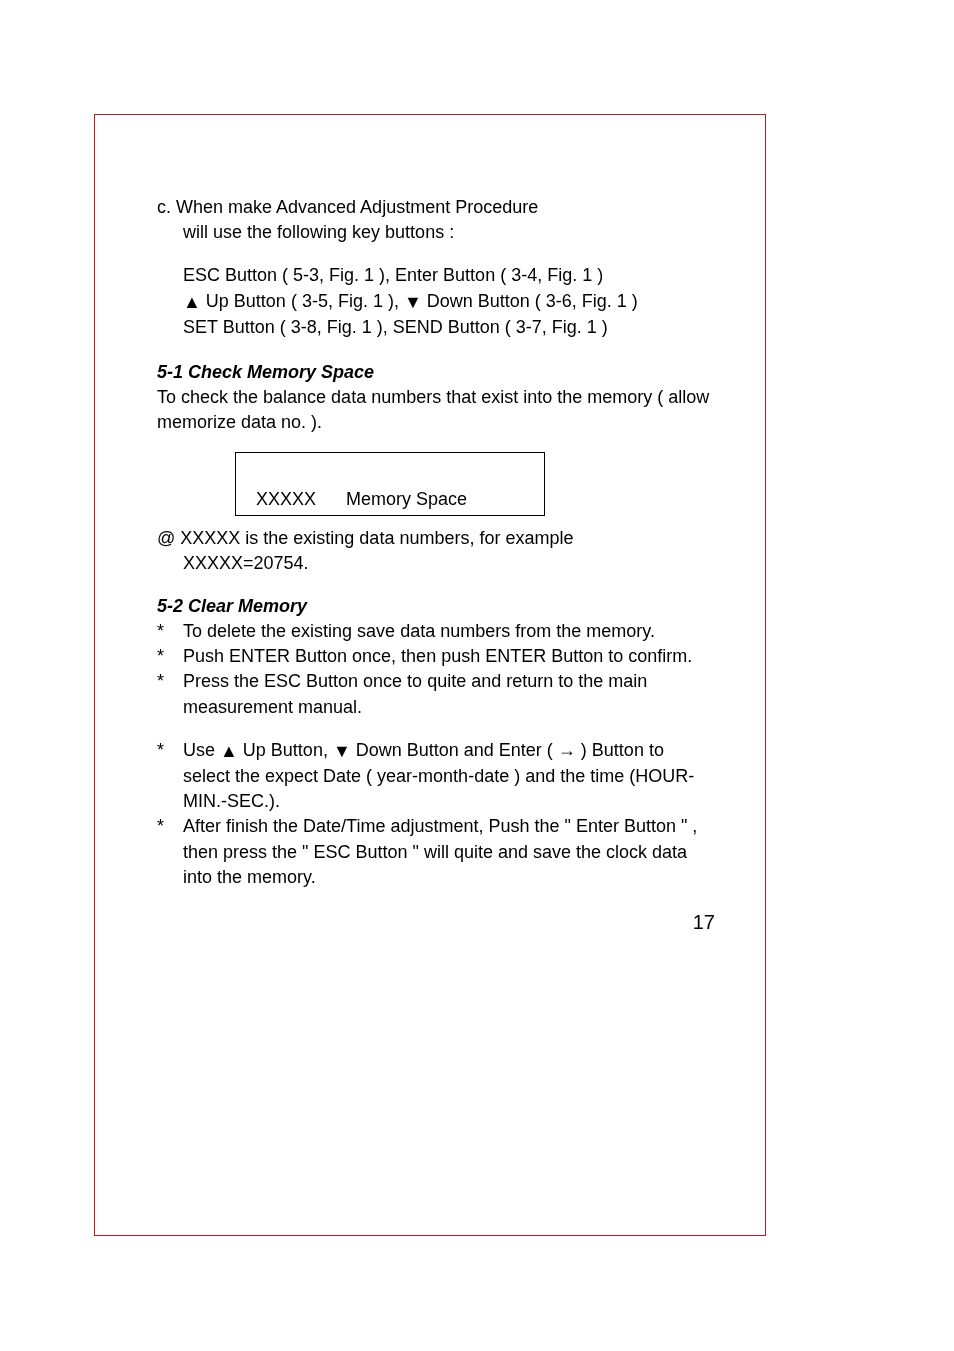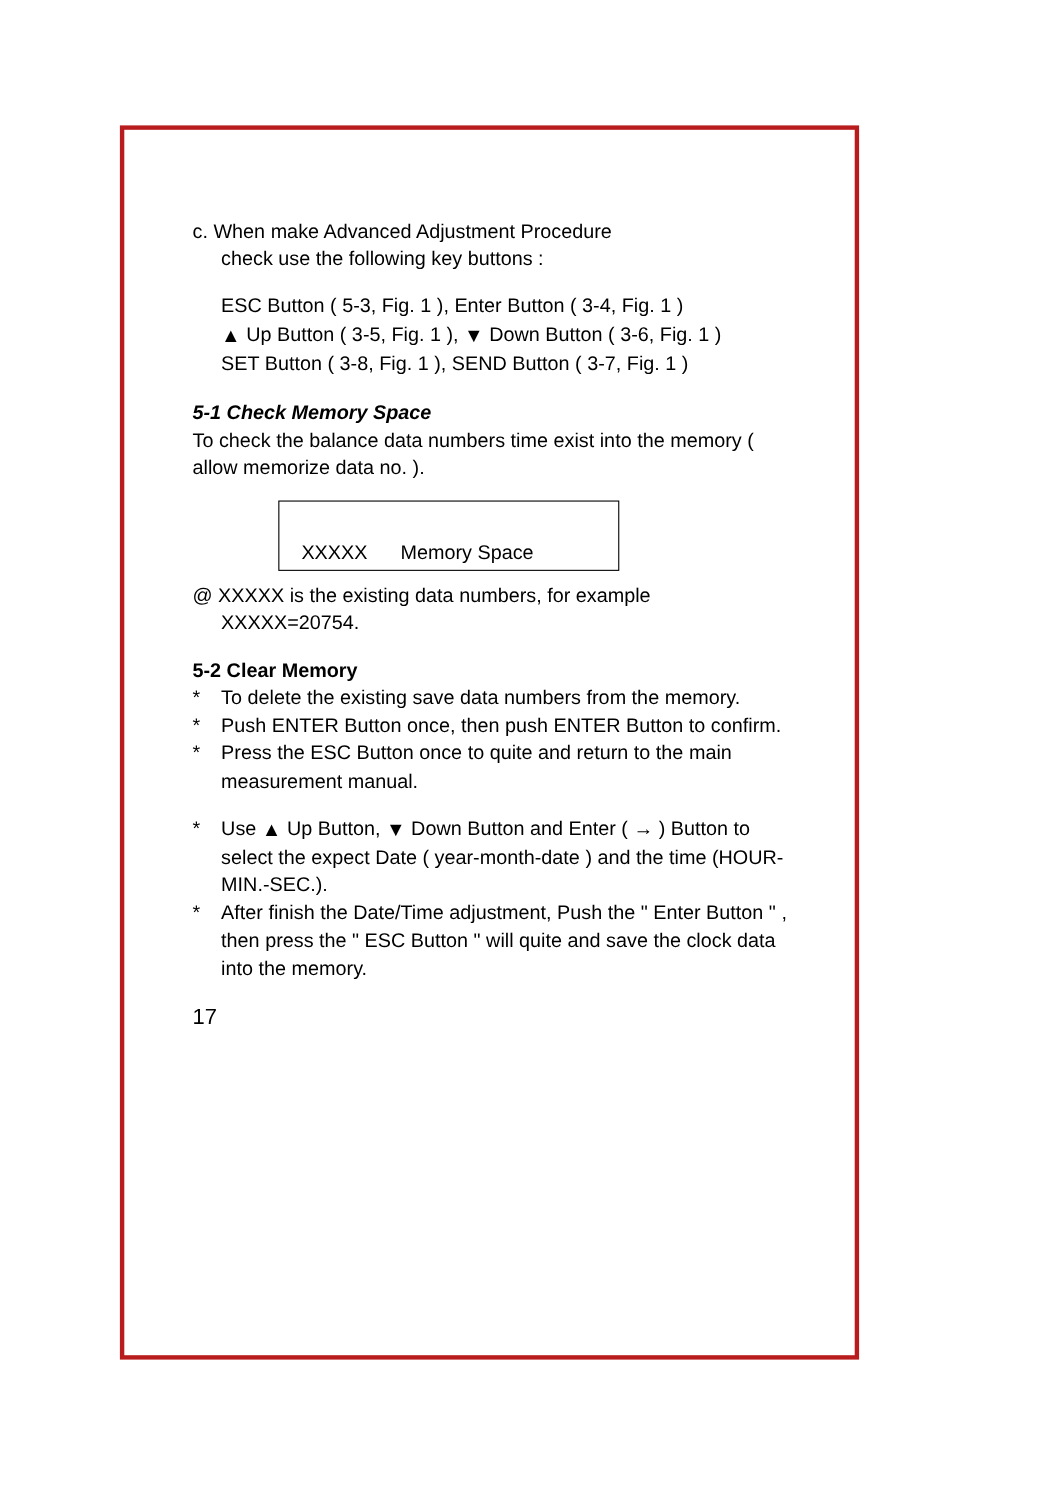--- a/index.html
+++ b/index.html
@@ -11,43 +11,43 @@
       width: 954px;
       height: 1351px;
       position: relative;
     }
     .page-outer {
       position: absolute;
       left: 94px;
       top: 114px;
       width: 672px;
       height: 1122px;
-      border: 4px solid #b91c1c;
+      border: 1px solid #b91c1c;
       padding: 80px 50px 30px 62px;
-      margin-left: 15px;
     }
     .content {
       line-height: 1.4;
     }
     .para-c {
       margin-bottom: 18px;
     }
     .para-c .first-line {
       display: block;
     }
     .para-c .second-line {
       display: block;
       padding-left: 26px;
     }
     .buttons-block {
       padding-left: 26px;
       margin-bottom: 20px;
     }
     .heading {
       font-weight: bold;
+      font-style: italic;
       margin-top: 4px;
     }
     .heading-first {
       font-weight: bold;
       font-style: italic;
     }
     .para {
       margin-bottom: 16px;
     }
     .display-box-wrap {
@@ -83,53 +83,53 @@
       width: 26px;
       flex-shrink: 0;
     }
     .bullet-item .text {
       flex: 1;
     }
     .bullet-group {
       margin-bottom: 18px;
     }
     .page-num {
-      text-align: left;
+      text-align: right;
       margin-top: 6px;
       font-size: 20px;
     }
     .tri {
       display: inline-block;
       vertical-align: -1px;
     }
     .arrow {
       display: inline-block;
     }
   </style>
 </head>
 <body>
 
 <div class="page-outer">
   <div class="content">
 
     <div class="para-c">
       <span class="first-line">c. When make Advanced Adjustment Procedure</span>
-      <span class="second-line">check use the following key buttons :</span>
+      <span class="second-line">will use the following key buttons :</span>
     </div>
 
     <div class="buttons-block">
       <div>ESC Button ( 5-3, Fig. 1 ),  Enter Button ( 3-4, Fig. 1 )</div>
       <div>
         <span class="tri">▲</span><span> Up Button ( 3-5, Fig. 1 ), </span><span class="tri">▼</span><span> Down Button ( 3-6, Fig. 1 )</span>
       </div>
       <div>SET Button ( 3-8, Fig. 1 ), SEND Button ( 3-7, Fig. 1 )</div>
     </div>
 
     <div class="heading-first">5-1 Check Memory Space</div>
-    <div class="para">To check the balance data numbers time exist into the memory ( allow memorize data no. ).</div>
+    <div class="para">To check the balance data numbers that exist into the memory ( allow memorize data no. ).</div>
 
     <div class="display-box-wrap">
       <div class="display-box">
         <span class="box-text">XXXXX&nbsp;&nbsp;&nbsp;&nbsp;&nbsp;&nbsp;Memory Space</span>
       </div>
     </div>
 
     <div class="note-at">
       <span class="first">@ XXXXX is the existing data numbers, for example</span>
       <span class="second">XXXXX=20754.</span>

